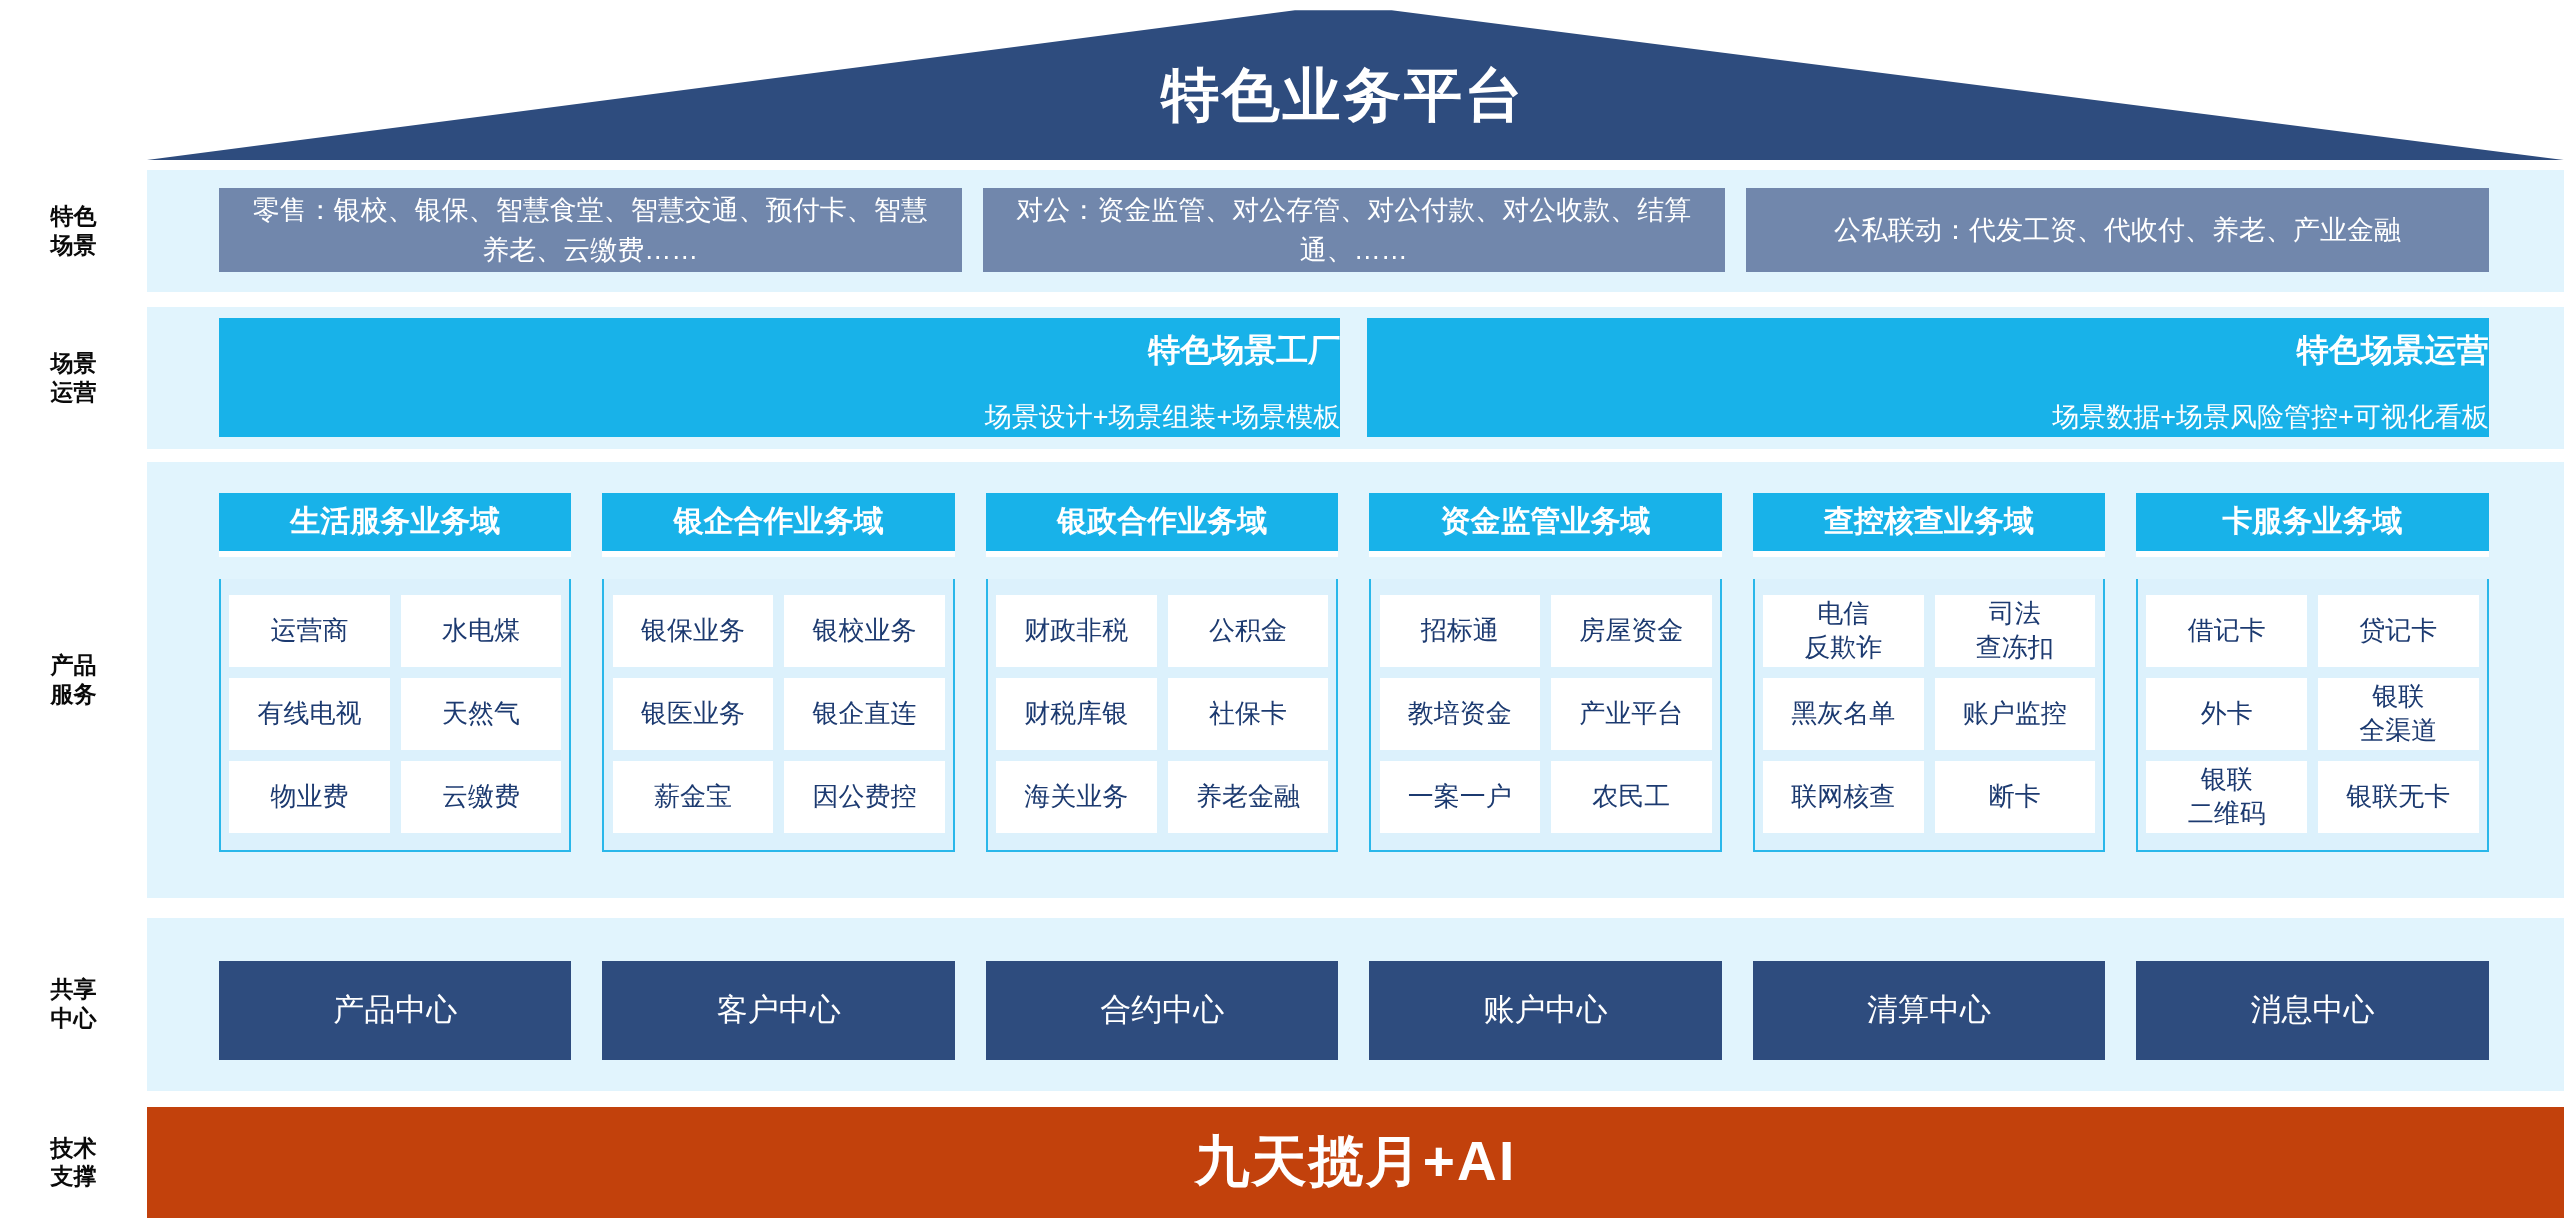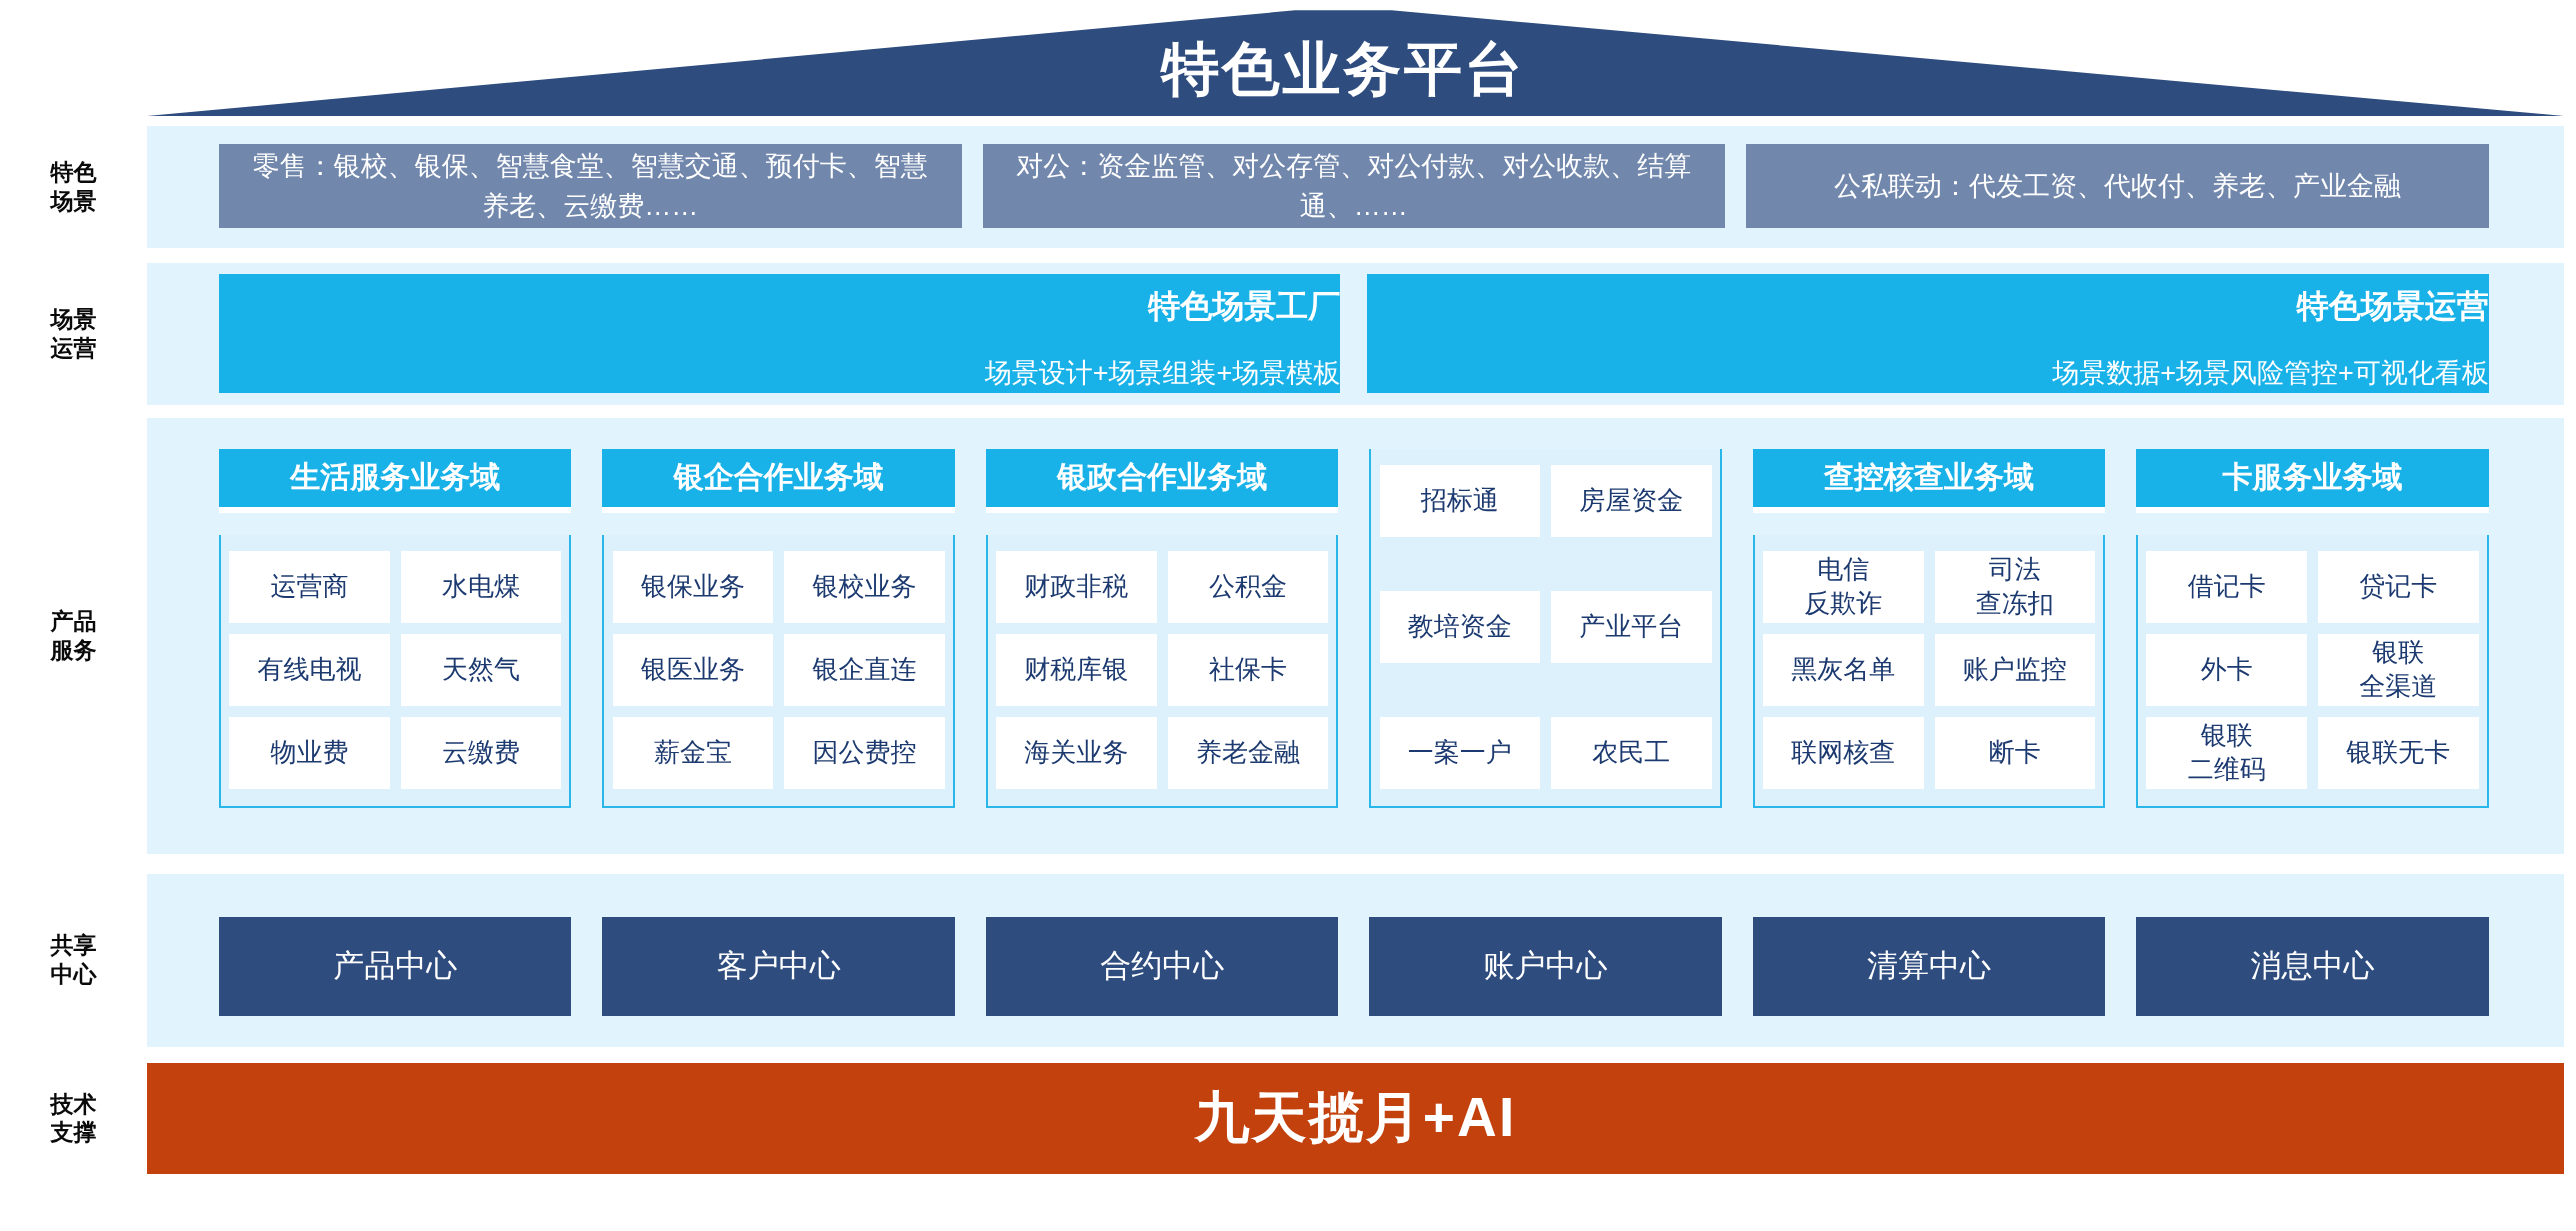--- a/index.html
+++ b/index.html
@@ -5,21 +5,21 @@
   html,body{margin:0;padding:0;background:#ffffff;}
   body{font-family:"Liberation Sans","DejaVu Sans",sans-serif;}
   .page{width:2576px;height:1232px;position:relative;background:#ffffff;overflow:hidden;}
 
   .row{display:flex;}
   .gutter{flex:0 0 147px;width:147px;display:flex;align-items:center;justify-content:center;}
   .side-label{font-size:23px;line-height:1.26;font-weight:600;color:#0a0a0a;text-align:left;white-space:pre-line;}
   .band{flex:1;margin-right:12.3px;background:#e1f4fd;box-sizing:border-box;}
 
   
-  .roof-row{height:116px;}
+  .roof-row{height:160px;}
   .roof-area{flex:1;margin-right:12.3px;position:relative;}
   .roof-shape{position:absolute;left:0;right:0;top:10.3px;bottom:0;background:#2e4c7e;
               clip-path:polygon(0 100%,47.5% 0,51.5% 0,100% 100%);}
   .roof-title{position:absolute;left:49.5%;top:60%;transform:translate(-50%,-50%);
               font-size:58px;font-weight:800;color:#ffffff;letter-spacing:2.7px;white-space:nowrap;}
 
   
   .row-scenes{margin-top:10.3px;}
   .row-scenes .band{height:122px;padding:18px 75px 20.5px 72px;display:flex;gap:21px;}
   .scene-box{flex:1;background:#7187ac;color:#ffffff;font-size:27px;line-height:1.5;
@@ -153,20 +153,21 @@
             <div class="cell">社保卡</div>
           </div>
           <div class="cell-row">
             <div class="cell">海关业务</div>
             <div class="cell">养老金融</div>
           </div>
         </div>
       </div>
 
       <div class="domain">
+        <div class="domain-header">资金监管业务域</div>
         <div class="domain-body">
           <div class="cell-row">
             <div class="cell">招标通</div>
             <div class="cell">房屋资金</div>
           </div>
           <div class="cell-row">
             <div class="cell">教培资金</div>
             <div class="cell">产业平台</div>
           </div>
           <div class="cell-row">

